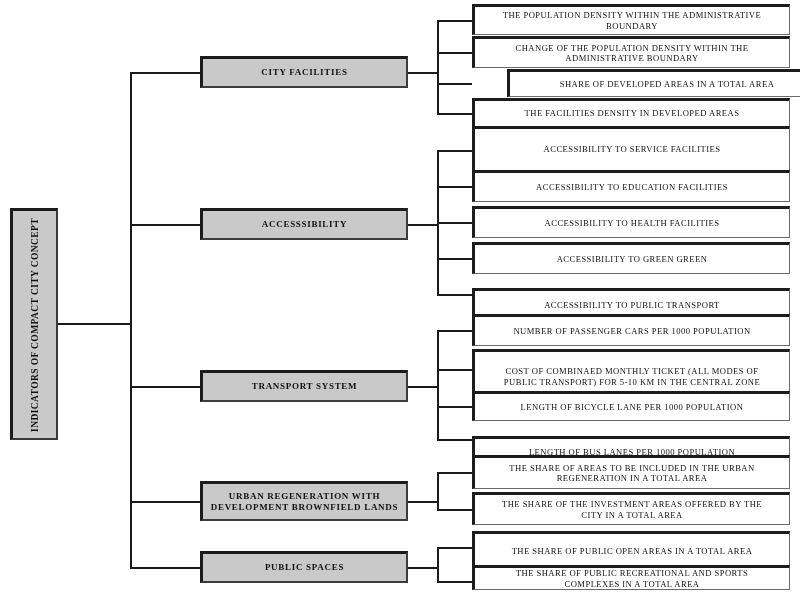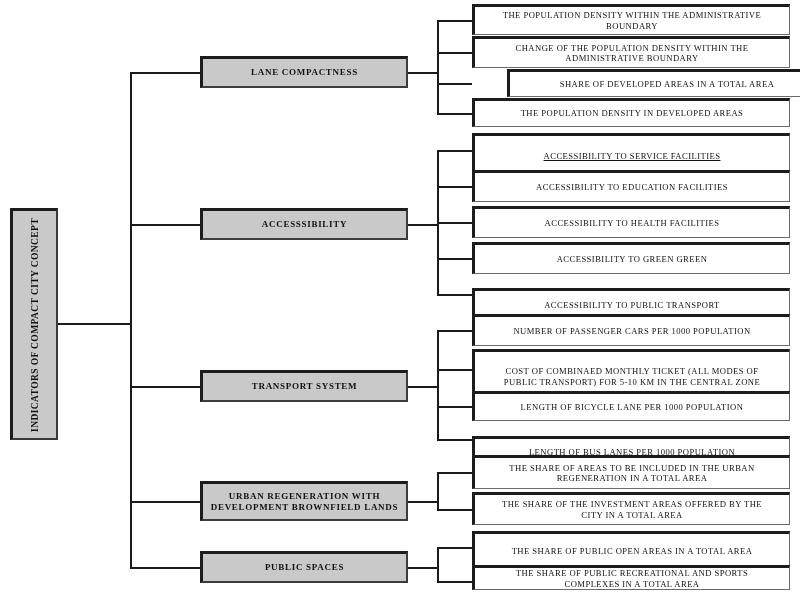--- a/index.html
+++ b/index.html
@@ -103,48 +103,48 @@
 
   <div id="root-node">
     <span class="rot">INDICATORS OF COMPACT CITY CONCEPT</span>
   </div>
 
   <div id="layers">
       <div class="line-h" style="left: 58px; top: 323px; width: 74px;"></div>
       <div class="line-v" style="left: 130px; top: 72px; height: 495px;"></div>
       <div class="line-h" style="left: 130px; top: 72px; width: 70px;"></div>
       <div class="cat-node" style="top: 56px; height: 32px;">
-        <span>LANE COMPACTNESS</span>
+        <span>CITY FACILITIES</span>
       </div>
       <div class="line-h" style="left: 408px; top: 72px; width: 31px;"></div>
       <div class="line-v" style="left: 437px; top: 19.5px; height: 93px;"></div>
       <div class="line-h" style="left: 437px; top: 19.5px; width: 35px;"></div>
       <div class="leaf-node" style="top: 4px; height: 31px;">
         <span>THE POPULATION DENSITY WITHIN THE ADMINISTRATIVE BOUNDARY</span>
       </div>
       <div class="line-h" style="left: 437px; top: 52px; width: 35px;"></div>
       <div class="leaf-node" style="top: 36px; height: 32px;">
         <span>CHANGE OF THE POPULATION DENSITY WITHIN THE ADMINISTRATIVE BOUNDARY</span>
       </div>
       <div class="line-h" style="left: 437px; top: 83px; width: 35px;"></div>
       <div class="leaf-node" style="top: 69px; height: 28px; margin-left: 35px;">
         <span>SHARE OF DEVELOPED AREAS IN A TOTAL AREA</span>
       </div>
       <div class="line-h" style="left: 437px; top: 112.5px; width: 35px;"></div>
       <div class="leaf-node" style="top: 98px; height: 29px;">
-        <span>THE POPULATION DENSITY IN DEVELOPED AREAS</span>
+        <span>THE FACILITIES DENSITY IN DEVELOPED AREAS</span>
       </div>
       <div class="line-h" style="left: 130px; top: 224px; width: 70px;"></div>
       <div class="cat-node" style="top: 208px; height: 32px;">
         <span>ACCESSSIBILITY</span>
       </div>
       <div class="line-h" style="left: 408px; top: 224px; width: 31px;"></div>
       <div class="line-v" style="left: 437px; top: 149.5px; height: 144.5px;"></div>
       <div class="line-h" style="left: 437px; top: 149.5px; width: 35px;"></div>
-      <div class="leaf-node" style="top: 133px; height: 45px; text-decoration: underline;">
+      <div class="leaf-node" style="top: 126px; height: 45px;">
         <span>ACCESSIBILITY TO SERVICE FACILITIES</span>
       </div>
       <div class="line-h" style="left: 437px; top: 186px; width: 35px;"></div>
       <div class="leaf-node" style="top: 170px; height: 32px;">
         <span>ACCESSIBILITY TO EDUCATION FACILITIES</span>
       </div>
       <div class="line-h" style="left: 437px; top: 222px; width: 35px;"></div>
       <div class="leaf-node" style="top: 206px; height: 32px;">
         <span>ACCESSIBILITY TO HEALTH FACILITIES</span>
       </div>

